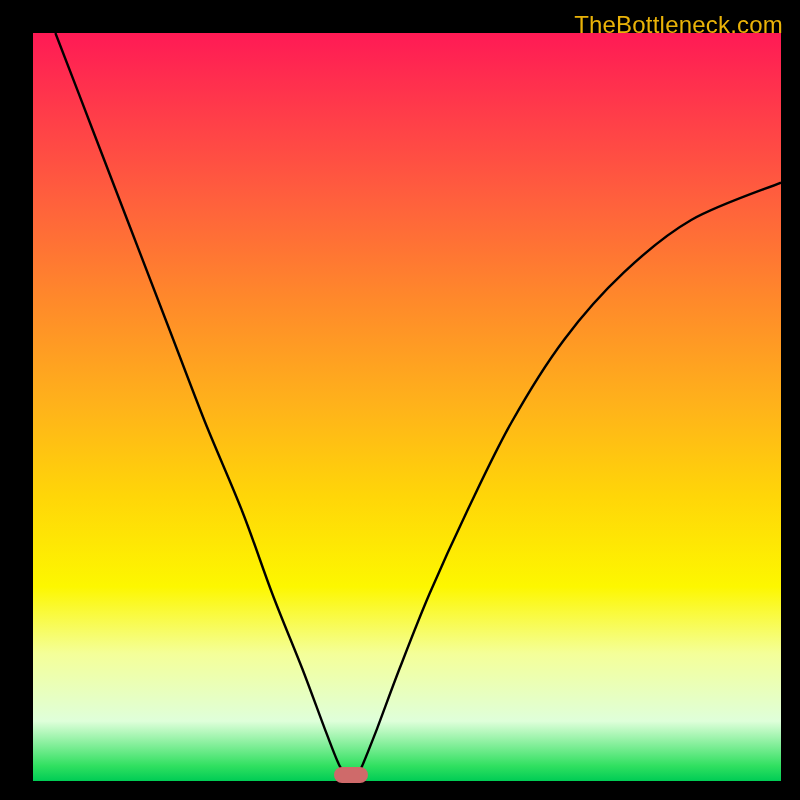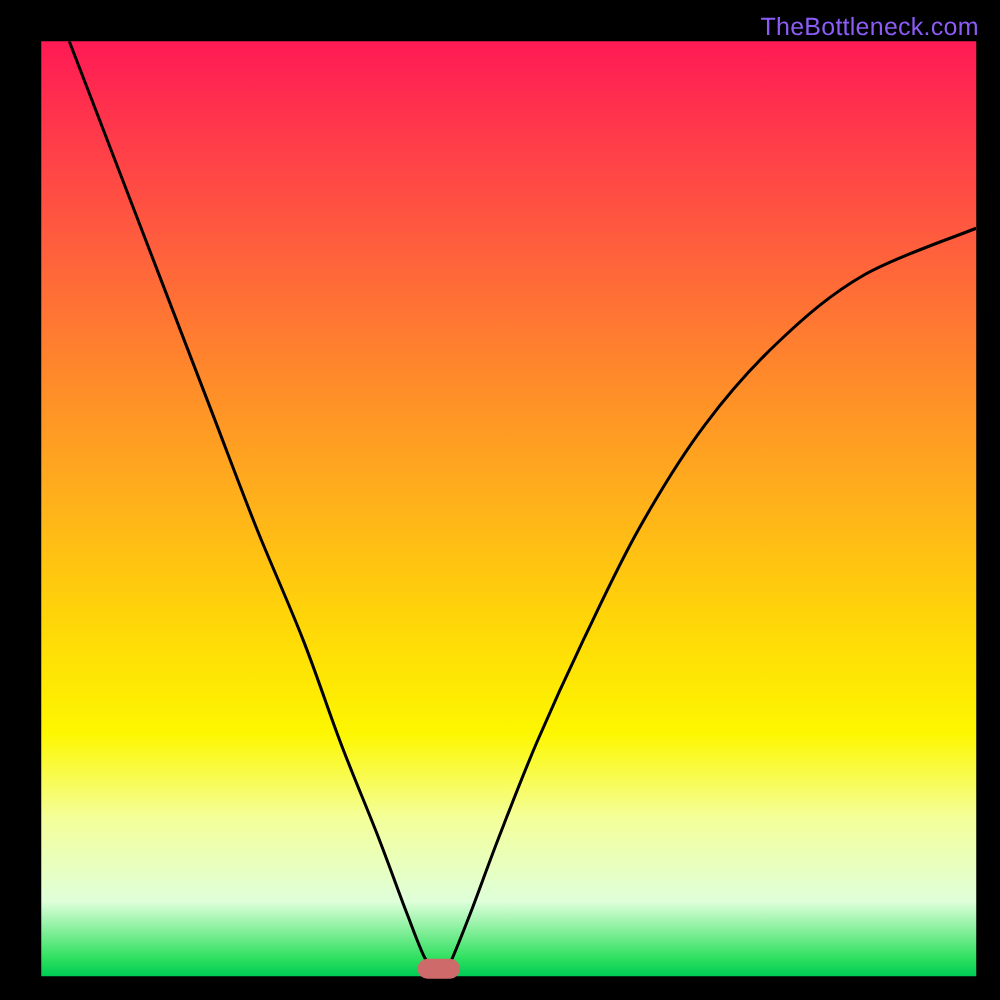--- a/index.html
+++ b/index.html
@@ -36,22 +36,22 @@
       #f4ff99 83%,
       #dfffdA 92%,
       #30e060 98%,
       #00cc55 100%
     );
   }
   .watermark {
     position: absolute;
     top: 4px;
     right: 10px;
-    color: #8b5cf6;
-    font-size: 20px;
+    color: #eab308;
+    font-size: 24px;
     font-weight: 500;
     letter-spacing: 0.2px;
   }
   .curve-svg {
     position: absolute;
     left: 0;
     top: 0;
     width: 748px;
     height: 748px;
   }

